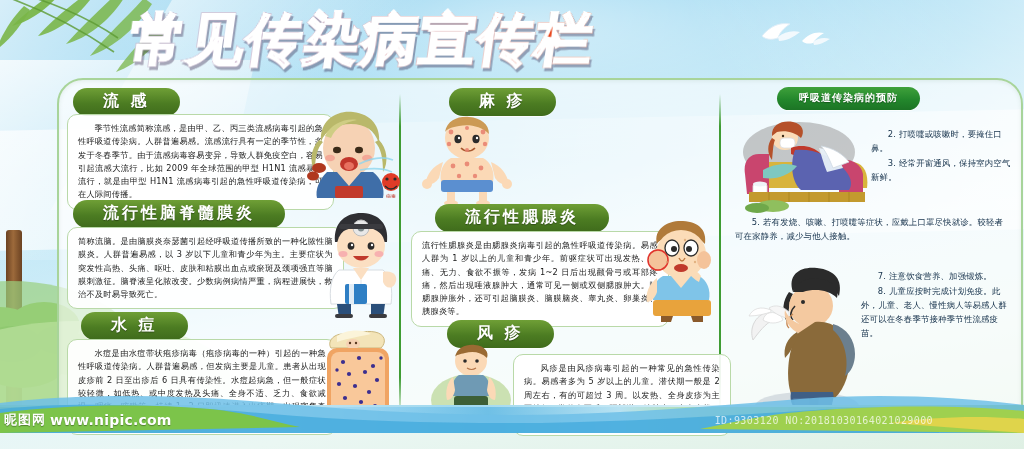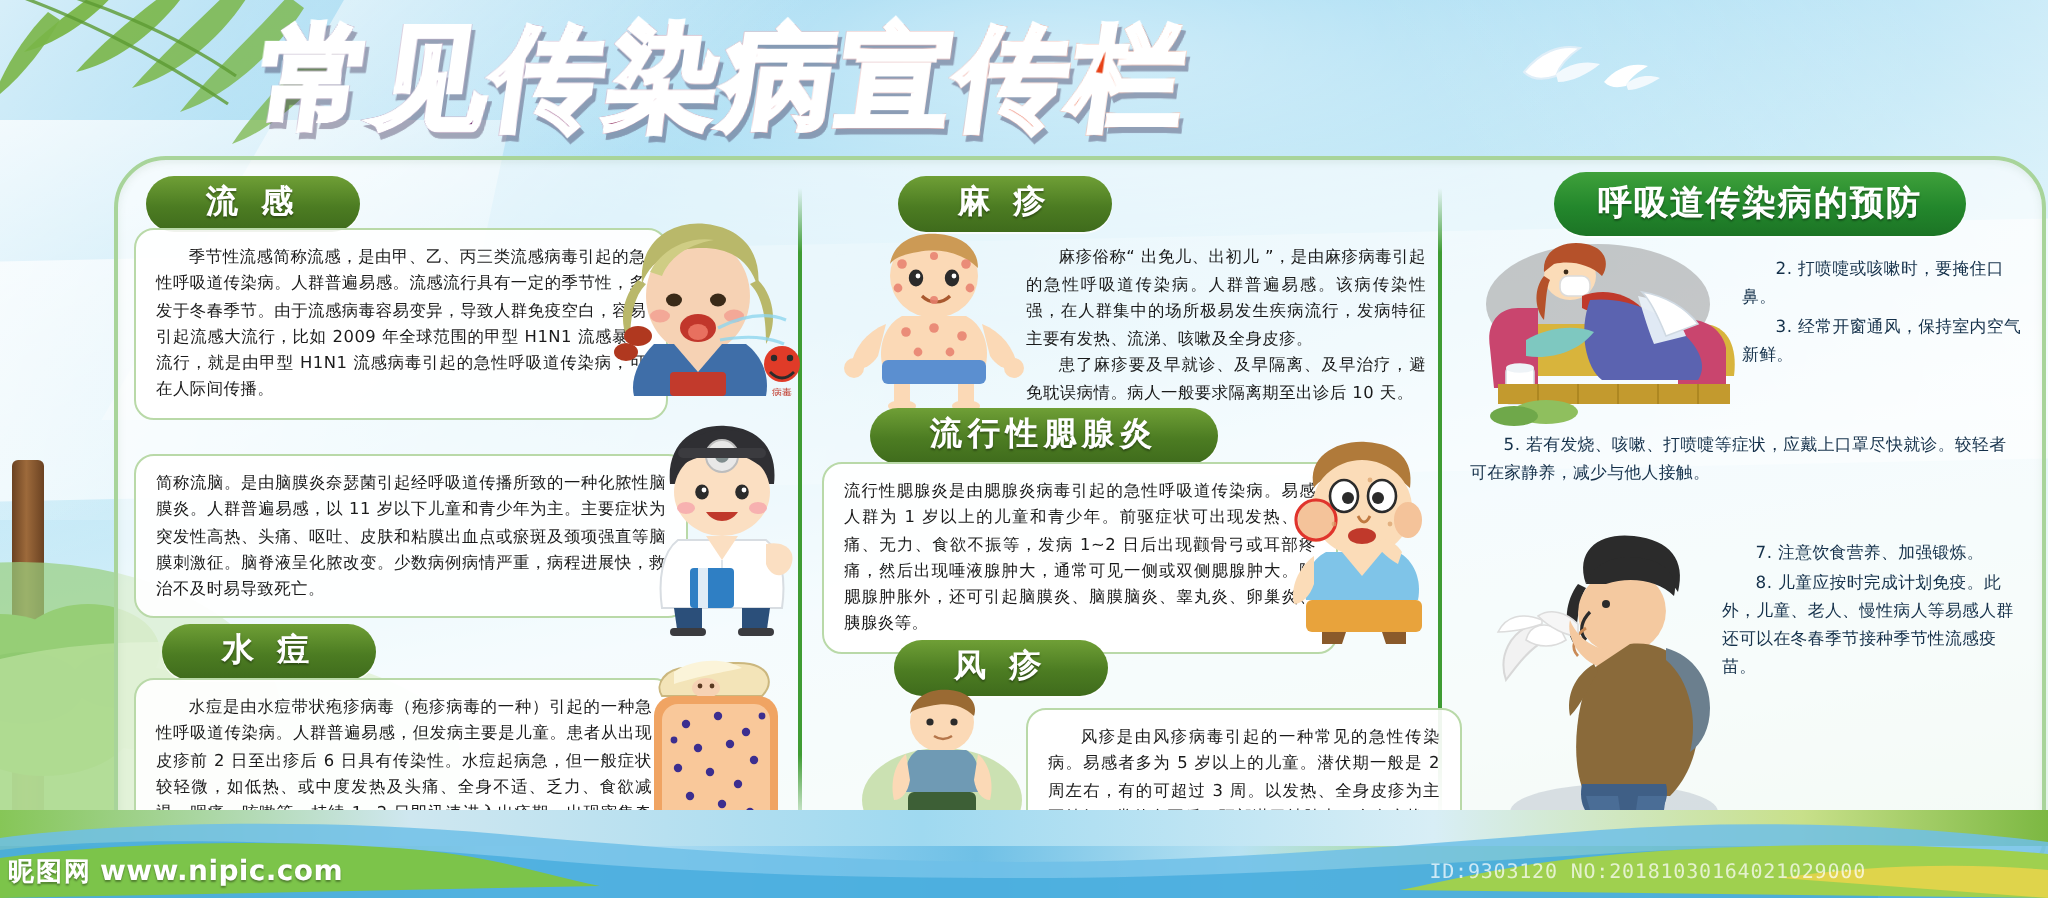--- a/index.html
+++ b/index.html
@@ -29,21 +29,21 @@
     background:linear-gradient(100deg,rgba(255,255,255,.70),rgba(255,255,255,.15) 45%,rgba(255,255,255,.55) 100%);
     transform:skewY(-1.2deg);}
   .sweep5{left:-40px;top:60px;width:260px;height:330px;
     background:linear-gradient(160deg,rgba(255,255,255,.75),rgba(255,255,255,0) 60%);
     transform:skewX(-12deg);}
   .hill{position:absolute;pointer-events:none;border-radius:50% 50% 0 0;}
   .hill1{left:-70px;bottom:18px;width:300px;height:110px;background:#b4dd96;opacity:.85;}
   .hill2{left:-120px;bottom:18px;width:260px;height:150px;background:#9ad07f;opacity:.7;}
   
   #footer{
-    position:absolute;left:0;bottom:0;width:939px;height:26px;
+    position:absolute;left:0;bottom:16px;width:939px;height:26px;
     background:linear-gradient(90deg,#5aa832 0%,#7cbf4a 10%,#cfe9f4 26%,#8fd0ef 42%,#6fc0e6 52%,#b8e2f2 66%,#a7d96a 82%,#4e9c2c 100%);
   }
   #footerTop{position:absolute;left:0;bottom:26px;width:1024px;height:18px;
     background:linear-gradient(90deg,#86c657 0%,#cfe7f0 20%,#9fd9f0 45%,#d8eef6 70%,#c8e08a 88%,#7cb842 100%);}
   .wm{position:absolute;left:4px;bottom:4px;display:flex;align-items:center;gap:4px;
       color:#fff;font-size:14px;font-weight:bold;letter-spacing:.2px;
       text-shadow:0 1px 1px rgba(0,0,0,.35);}
   .wm-cn{font-size:13px;letter-spacing:1px;}
   .idtag{position:absolute;right:6px;bottom:7px;color:#ffffff;opacity:.72;
       font-size:10px;letter-spacing:.4px;font-family:"DejaVu Sans Mono","Liberation Mono",monospace;text-align:right;}
@@ -197,22 +197,25 @@
         <rect x="38" y="80" width="28" height="12" rx="2" fill="#c23a2c"></rect>
         <ellipse cx="22" cy="62" rx="7" ry="5" fill="#b0381f"></ellipse>
         <ellipse cx="16" cy="70" rx="6" ry="4.5" fill="#b0381f"></ellipse>
         <circle cx="94" cy="76" r="9" fill="#e03b28"></circle>
         <circle cx="90" cy="73" r="1.6" fill="#2b2b2b"></circle>
           <circle cx="98" cy="73" r="1.6" fill="#2b2b2b"></circle>
         <path d="M88 80 C92 84 96 84 100 80" stroke="#2b2b2b" stroke-width="1.4" fill="none"></path>
         <text x="94" y="92" font-size="5" fill="#c0392b" text-anchor="middle">病毒</text>
       </svg>
 
+      <div class="pillwrap" style="position:absolute;left:14px;top:120px;">
+        <span class="pill">流行性脑脊髓膜炎</span>
+      </div>
       <div class="card" style="position:absolute;left:8px;top:147px;width:255px;">
-        <p class="noind">简称流脑。是由脑膜炎奈瑟菌引起经呼吸道传播所致的一种化脓性脑膜炎。人群普遍易感，以 11 岁以下儿童和青少年为主。主要症状为突发性高热、头痛、呕吐、皮肤和粘膜出血点或瘀斑及颈项强直等脑膜刺激征。脑脊液呈化脓改变。少数病例病情严重，病程进展快，救治不及时易导致死亡。</p>
+        <p class="noind">简称流脑。是由脑膜炎奈瑟菌引起经呼吸道传播所致的一种化脓性脑膜炎。人群普遍易感，以 3 岁以下儿童和青少年为主。主要症状为突发性高热、头痛、呕吐、皮肤和粘膜出血点或瘀斑及颈项强直等脑膜刺激征。脑脊液呈化脓改变。少数病例病情严重，病程进展快，救治不及时易导致死亡。</p>
       </div>
 
       <svg class="ill" style="left:262px;top:128px;width:82px;height:110px;" viewBox="0 0 82 110">
         <path d="M14 34 C12 12 28 4 42 5 C58 6 68 16 66 34 Z" fill="#2f2f33"></path>
         <ellipse cx="40" cy="38" rx="24" ry="22" fill="#fbdfc2"></ellipse>
         <path d="M16 28 C18 12 32 6 44 7 C58 8 66 18 64 30 C56 20 44 17 34 19 C26 21 19 24 16 28 Z" fill="#2f2f33"></path>
         <circle cx="40" cy="20" r="8" fill="#e8e8e8" stroke="#bdbdbd" stroke-width="1"></circle>
         <circle cx="40" cy="20" r="3.4" fill="#7f8c8d"></circle>
         <rect x="18" y="16" width="44" height="5" rx="2.5" fill="#3b3b3f"></rect>
         <ellipse cx="30" cy="38" rx="3.4" ry="3.8" fill="#2b2b2b"></ellipse>
@@ -301,24 +304,20 @@
         <path d="M22 48 C12 52 6 60 4 70 C8 72 14 70 18 64 Z" fill="#fbd9b6"></path>
         <path d="M70 48 C80 52 86 60 88 70 C84 72 78 70 74 64 Z" fill="#fbd9b6"></path>
         <circle cx="6" cy="70" r="5" fill="#fbd9b6"></circle>
           <circle cx="86" cy="70" r="5" fill="#fbd9b6"></circle>
         <rect x="20" y="66" width="52" height="12" rx="3" fill="#5b8fd0"></rect>
         <path d="M26 78 L34 78 L34 88 L26 88 Z" fill="#fbd9b6"></path>
         <path d="M58 78 L66 78 L66 88 L58 88 Z" fill="#fbd9b6"></path>
         <ellipse cx="30" cy="89" rx="7" ry="3" fill="#fbd9b6"></ellipse>
         <ellipse cx="62" cy="89" rx="7" ry="3" fill="#fbd9b6"></ellipse>
       </svg>
-      <div style="position:absolute;left:112px;top:42px;width:200px;color:#1a1a1a;font-size:8.2px;line-height:1.66;text-align:justify;letter-spacing:.25px;">
-        <p style="margin:0;text-indent:2em;">麻疹俗称“ 出免儿、出初儿 ”，是由麻疹病毒引起的急性呼吸道传染病。人群普遍易感。该病传染性强，在人群集中的场所极易发生疾病流行，发病特征主要有发热、流涕、咳嗽及全身皮疹。</p>
-        <p style="margin:0;text-indent:2em;">患了麻疹要及早就诊、及早隔离、及早治疗，避免耽误病情。病人一般要求隔离期至出诊后 10 天。</p>
-      </div>
 
       <div class="pillwrap" style="position:absolute;left:34px;top:124px;">
         <span class="pill">流行性腮腺炎</span>
       </div>
       <div class="card" style="position:absolute;left:10px;top:151px;width:236px;">
         <p class="noind">流行性腮腺炎是由腮腺炎病毒引起的急性呼吸道传染病。易感人群为 1 岁以上的儿童和青少年。前驱症状可出现发热、头痛、无力、食欲不振等，发病 1~2 日后出现颧骨弓或耳部疼痛，然后出现唾液腺肿大，通常可见一侧或双侧腮腺肿大。除腮腺肿胀外，还可引起脑膜炎、脑膜脑炎、睾丸炎、卵巢炎、胰腺炎等。</p>
       </div>
 
       <svg class="ill" style="left:240px;top:138px;width:82px;height:104px;" viewBox="0 0 82 104">
         <path d="M16 26 C12 10 28 2 42 3 C58 4 66 12 64 26 C56 18 44 16 34 18 C24 20 18 22 16 26 Z" fill="#b07a3a"></path>
@@ -366,21 +365,21 @@
         <ellipse cx="53" cy="81" rx="7" ry="3" fill="#fbd9b6"></ellipse>
       </svg>
       <div class="card" style="position:absolute;left:112px;top:274px;width:196px;">
         <p>风疹是由风疹病毒引起的一种常见的急性传染病。易感者多为 5 岁以上的儿童。潜伏期一般是 2 周左右，有的可超过 3 周。以发热、全身皮疹为主要特征，常伴有耳后、颈部淋巴结肿大。全身症状一般较轻。病程短，往往不大引起家长的重视。</p>
       </div>
     </div>
 
     <div class="col" style="left:662px;top:0;width:298px;height:350px;">
 
       <div class="pillwrap" style="position:absolute;left:56px;top:6px;">
-        <span class="pill dark round" style="font-size:17px;padding:4px 22px 5px 22px;">呼吸道传染病的预防</span>
+        <span class="pill dark round" style="font-size:10px;padding:4px 22px 5px 22px;">呼吸道传染病的预防</span>
       </div>
 
       <svg class="ill" style="left:18px;top:38px;width:136px;height:96px;" viewBox="0 0 136 96">
         <ellipse cx="60" cy="34" rx="56" ry="30" fill="#9a9a9a" opacity=".55"></ellipse>
         <path d="M14 70 C10 54 16 44 28 44 L112 44 C124 44 130 54 128 70 Z" fill="#d8b43c"></path>
         <path d="M6 56 C4 44 10 36 20 36 L30 36 L30 76 L8 76 Z" fill="#c9456e"></path>
         <path d="M100 42 C112 40 122 46 124 56 L124 76 L100 76 Z" fill="#c9456e"></path>
         <ellipse cx="46" cy="20" rx="13" ry="12" fill="#fbdcb8"></ellipse>
         <path d="M33 18 C32 6 44 2 54 4 C64 6 66 14 62 20 C56 14 46 12 38 14 Z" fill="#b5512a"></path>
         <path d="M33 20 C28 26 28 36 33 42 C34 34 34 26 36 22 Z" fill="#b5512a"></path>

